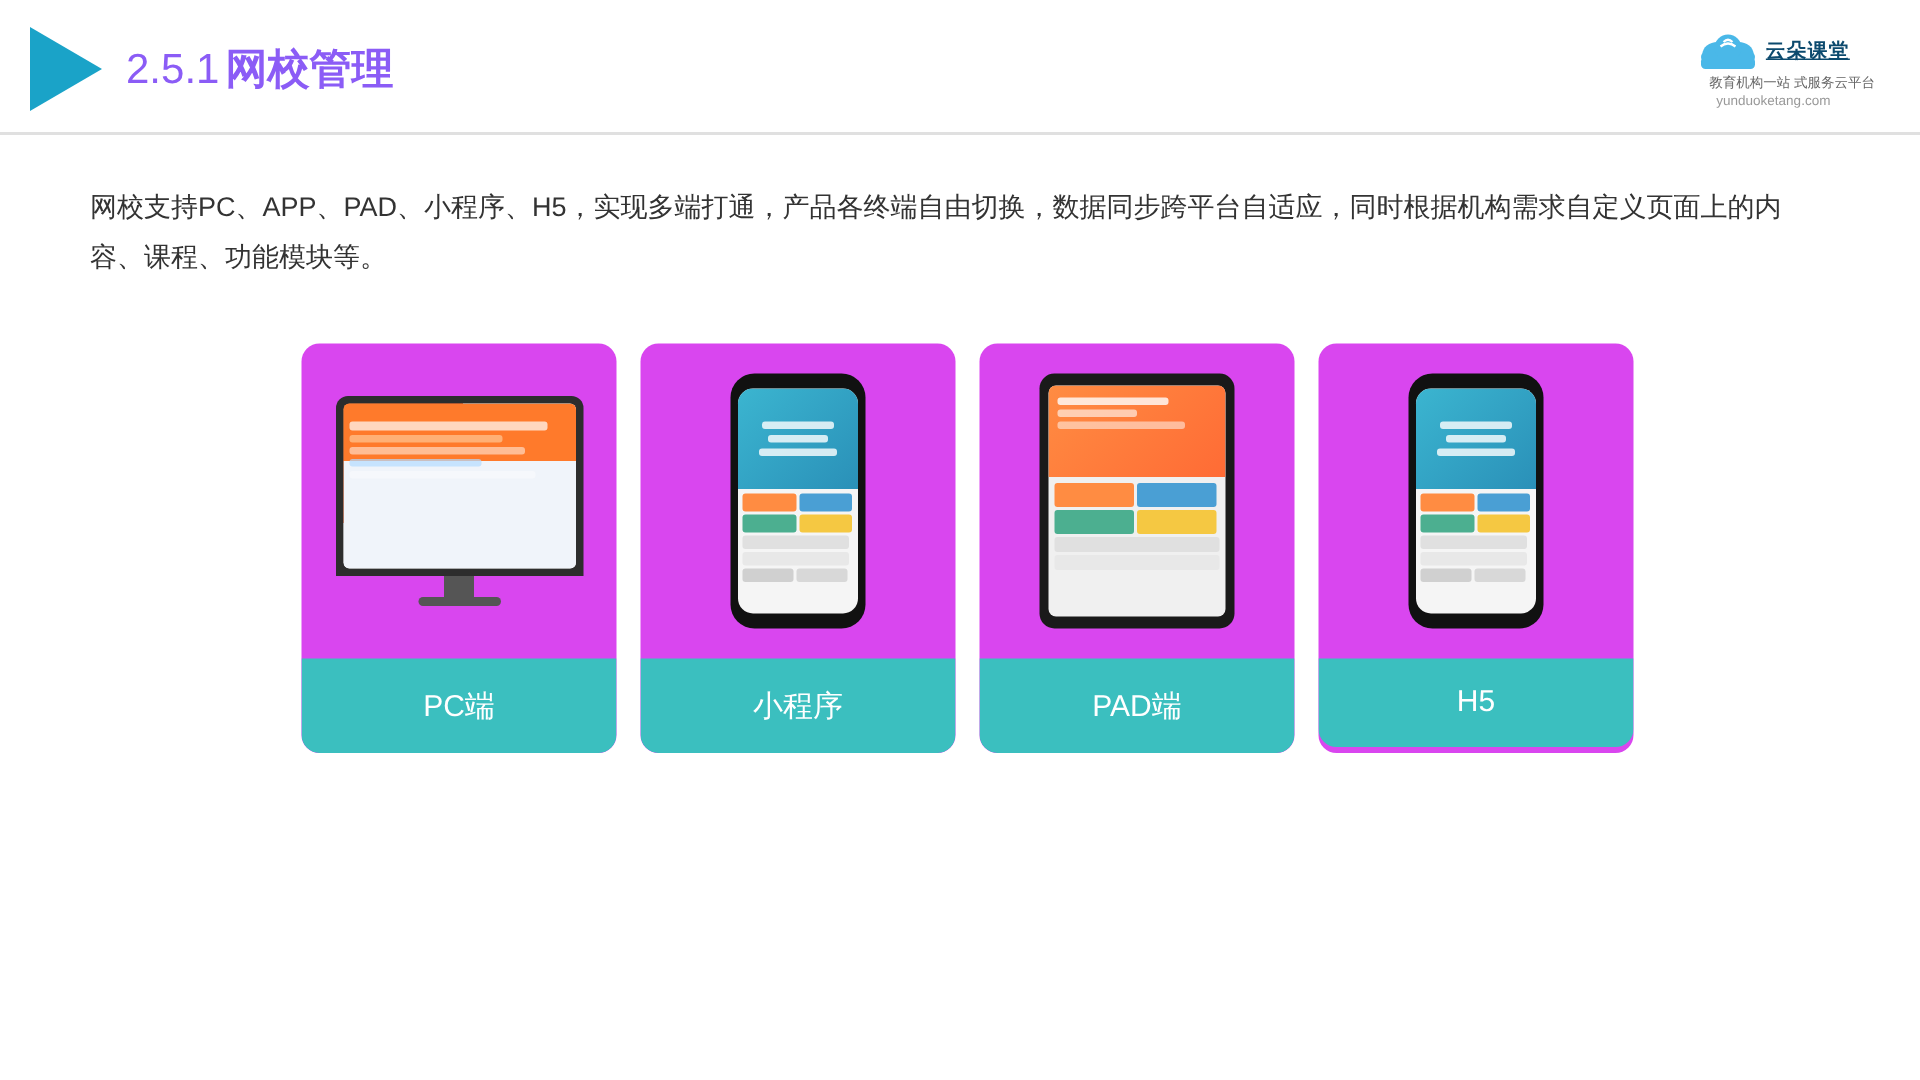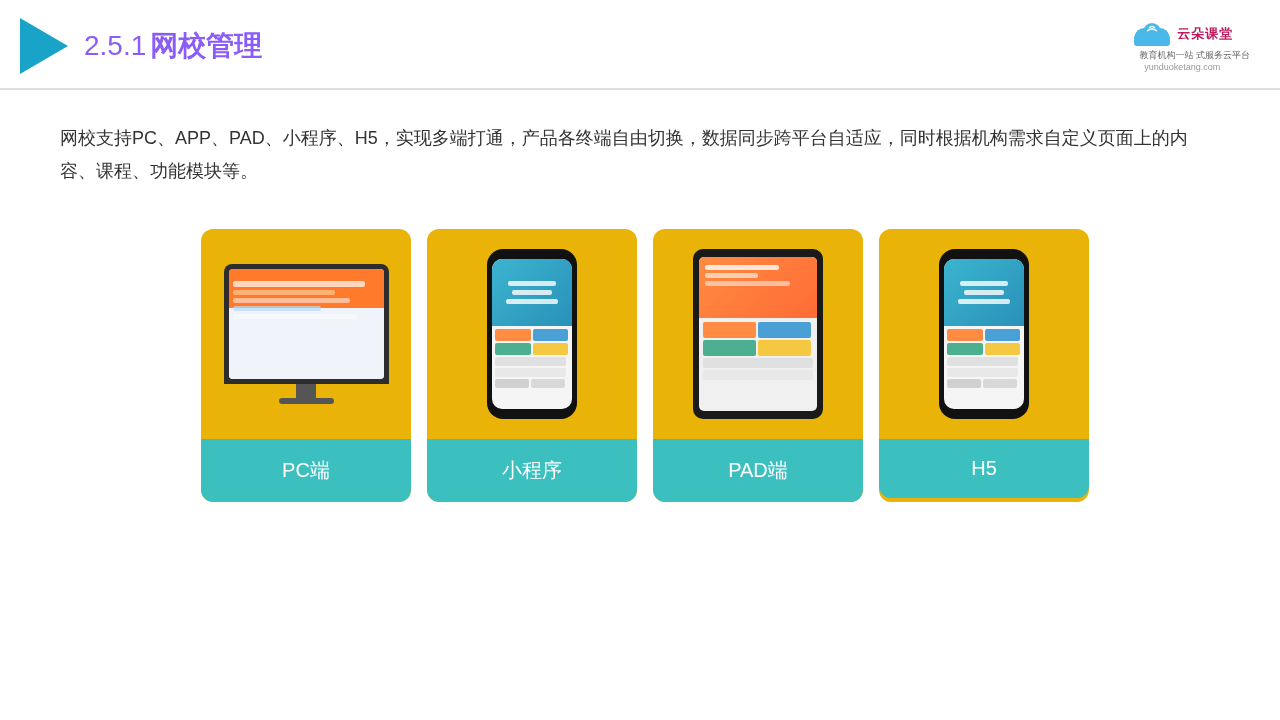--- a/index.html
+++ b/index.html
@@ -36,23 +36,24 @@
       font-size: 28px;
       font-weight: 600;
       color: #8b5cf6;
     }
     .page-title span.num {
       font-weight: 400;
       margin-right: 4px;
     }
     .brand-name {
       font-size: 13px;
-      color: #be185d;
+      color: #0c4a6e;
       font-weight: 600;
       letter-spacing: 1px;
+      text-decoration: underline;
     }
     .brand-tagline {
       font-size: 9px;
       color: #666;
       text-align: center;
       margin-top: 1px;
       margin-left: 25px;
     }
     .brand-url {
       font-size: 9px;
@@ -70,21 +71,21 @@
 
     
     .cards-container {
       display: flex;
       gap: 16px;
       padding: 30px 50px 30px 60px;
       justify-content: center;
     }
 
     .card {
-      background: #eab308;
+      background: #d946ef;
       border-radius: 12px;
       width: 210px;
       display: flex;
       flex-direction: column;
       align-items: center;
       overflow: hidden;
     }
 
     .card-image-area {
       width: 100%;

